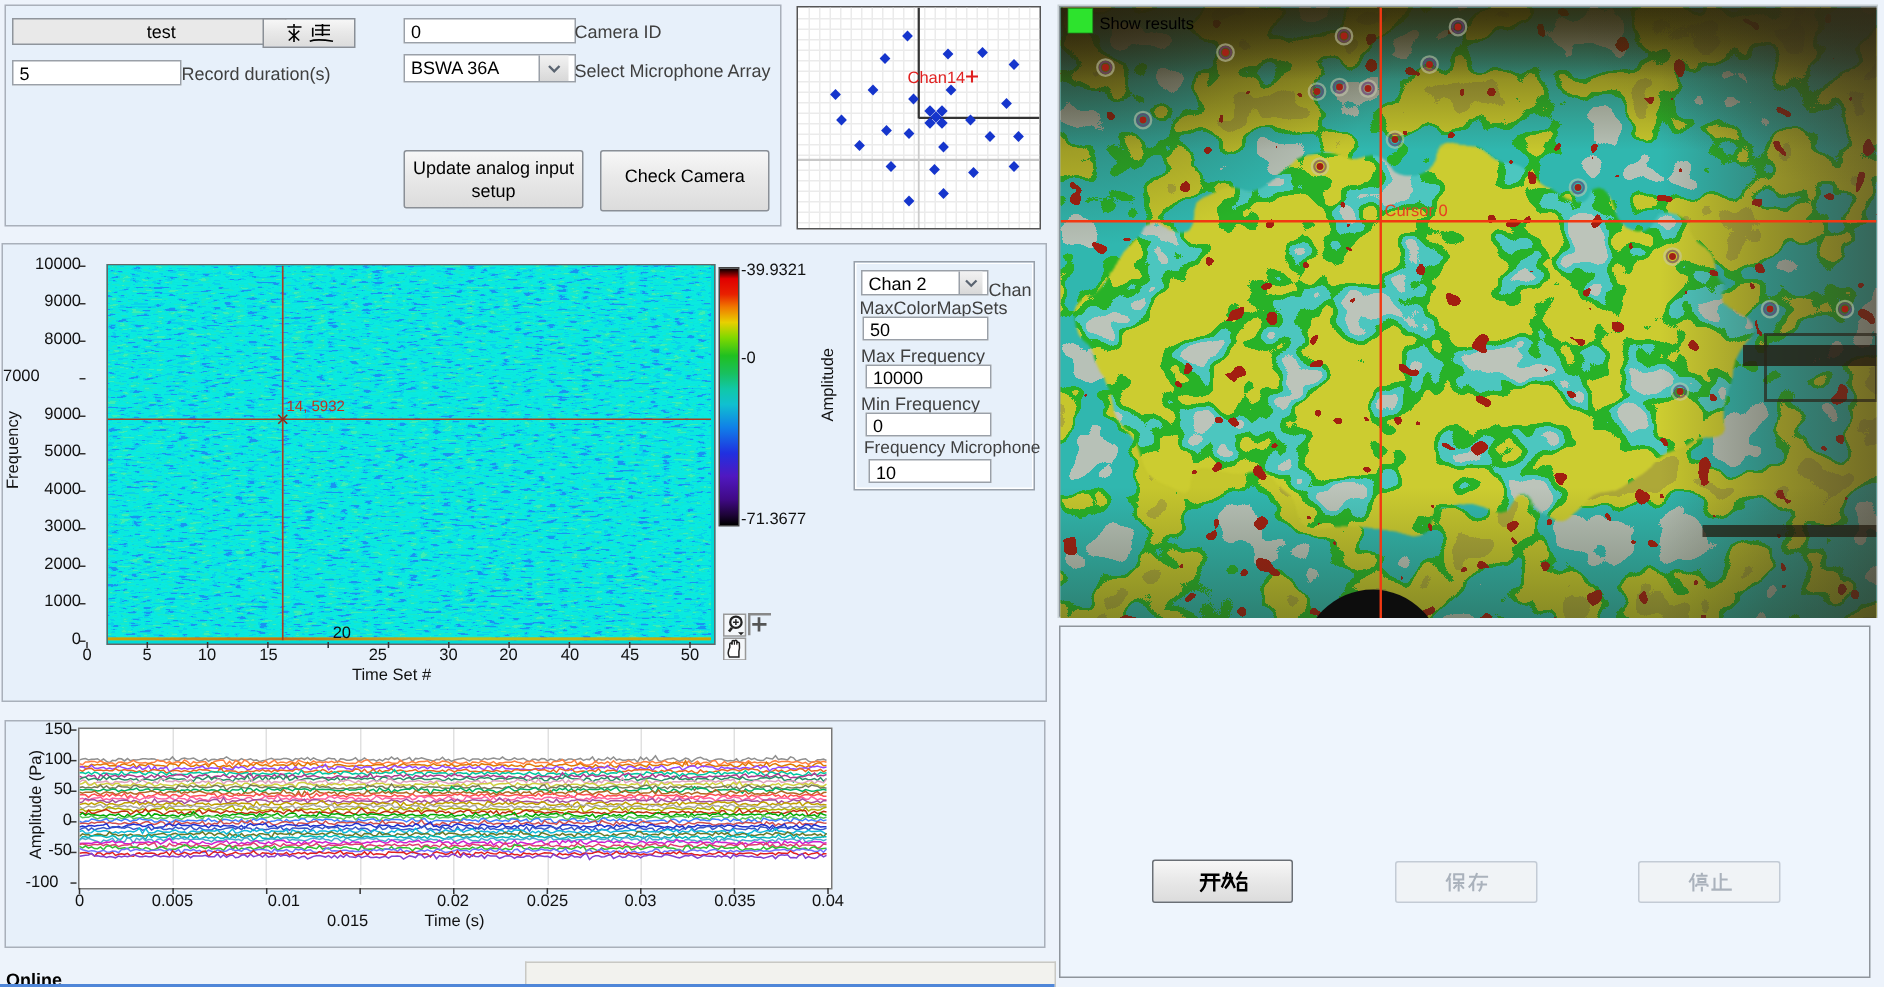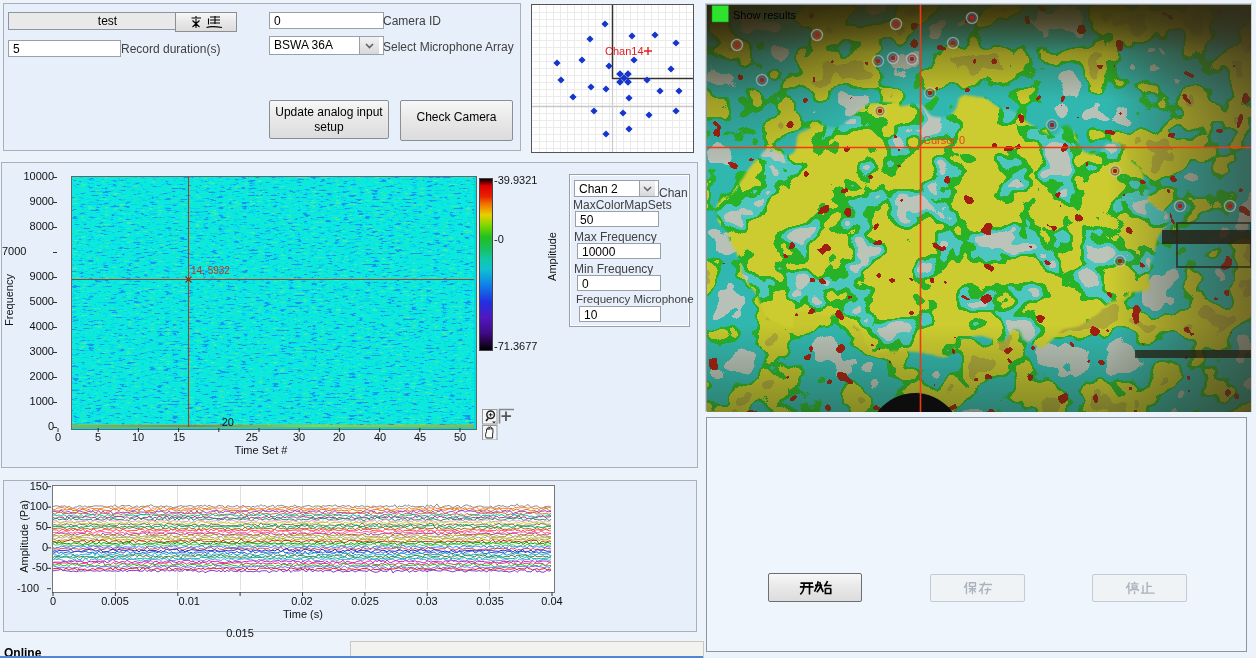--- a/index.html
+++ b/index.html
@@ -273,21 +273,21 @@
   </svg>
 <div class="tl" style="right:1208px;top:480px;width:40px;text-align:right">150</div>
 <div class="tl" style="right:1208px;top:500px;width:40px;text-align:right">100</div>
 <div class="tl" style="right:1208px;top:520px;width:40px;text-align:right">50</div>
 <div class="tl" style="right:1208px;top:541px;width:40px;text-align:right">0</div>
 <div class="tl" style="right:1208px;top:561px;width:40px;text-align:right">-50</div>
 <div class="tl" style="right:1208px;top:582px;width:40px;text-align:center">-100</div>
 <div class="tl" style="left:31px;top:595px;width:44px;text-align:center">0</div>
 <div class="tl" style="left:93px;top:595px;width:44px;text-align:center">0.005</div>
 <div class="tl" style="left:156px;top:595px;width:44px;text-align:right">0.01</div>
-<div class="tl" style="left:218px;top:627px;width:44px;text-align:center">0.015</div>
+<div class="tl" style="left:218px;top:608px;width:44px;text-align:left">0.015</div>
 <div class="tl" style="left:280px;top:595px;width:44px;text-align:center">0.02</div>
 <div class="tl" style="left:343px;top:595px;width:44px;text-align:center">0.025</div>
 <div class="tl" style="left:405px;top:595px;width:44px;text-align:center">0.03</div>
 <div class="tl" style="left:468px;top:595px;width:44px;text-align:center">0.035</div>
 <div class="tl" style="left:530px;top:595px;width:44px;text-align:center">0.04</div>
 <div class="tl" style="left:258px;top:608px;width:90px;text-align:center">Time (s)</div>
 <div class="tl vert" style="left:18px;top:500px">Amplitude (Pa)</div>
 
 <div style="position:absolute;left:706px;top:4px;width:543px;height:405px;background:#9aa8a0;border:1px solid #8a9298;box-shadow:0 0 0 1px #c8d0d4">
 <svg width="544" height="407" style="position:absolute;left:0;top:0">

